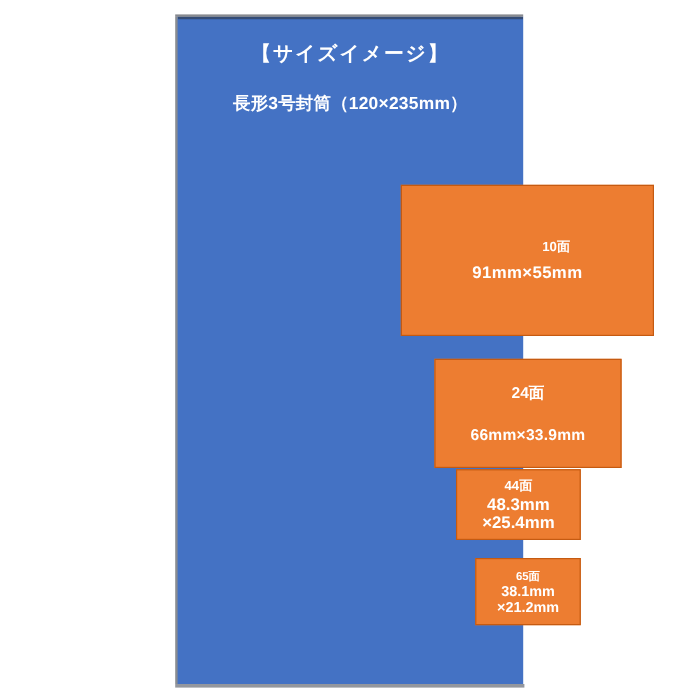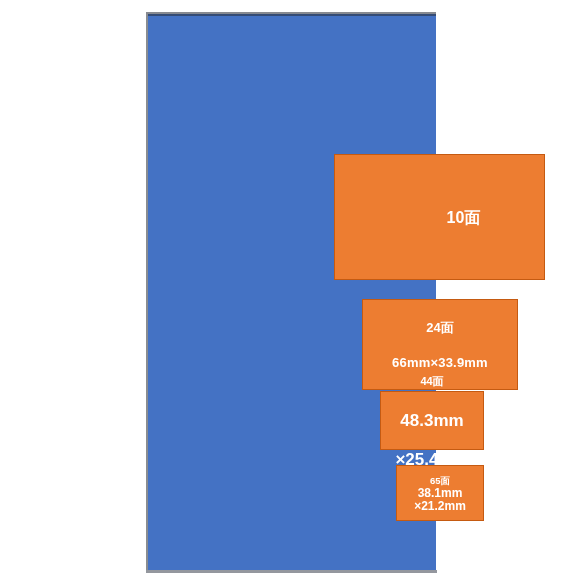--- a/index.html
+++ b/index.html
@@ -90,54 +90,59 @@
     justify-content: center;
     text-align: center;
   }
   .label-box .box-count { display: block; }
   .label-box .box-dims  { display: block; }
 
   #label-box-1 {
     left: 186px; top: 140px;
     width: 211px; height: 126px;
   }
-  #label-box-1 .box-count { font-size: 16px; line-height: 21px; margin-left: 48px; }
+  #label-box-1 .box-count { font-size: 11px; line-height: 21px; margin-left: 48px; }
   #label-box-1 .box-dims  { font-size: 14px; line-height: 21px; letter-spacing: 0.3px; }
 
   #label-box-2 {
     left: 214px; top: 285px;
     width: 156px; height: 91px; gap: 16px;
   }
   #label-box-2 .box-count { font-size: 13px; line-height: 19px; }
   #label-box-2 .box-dims  { font-size: 13px; line-height: 19px; letter-spacing: 0.2px; text-align: right; }
 
   #label-box-3 {
     left: 232px; top: 377px;
     width: 104px; height: 59px;
   }
   #label-box-3 .box-count { font-size: 11px; line-height: 15px; }
-  #label-box-3 .box-dims  { font-size: 17px; line-height: 15px; margin-top: 24px; }
+  #label-box-3 .box-dims  { font-size: 14px; line-height: 15px; }
 
   #label-box-4 {
     left: 248px; top: 451px;
     width: 88px; height: 56px;
   }
   #label-box-4 .box-count { font-size: 9.5px; line-height: 13px; }
   #label-box-4 .box-dims  { font-size: 12px; line-height: 13px; }
 </style>
 </head>
 <body>
 
 <div id="canvas">
 
   <div id="envelope-panel">
 
+    <div id="heading-block">
+      <div id="panel-title">【サイズイメージ】</div>
+      <div id="panel-subtitle">長形3号封筒（120×235mm）</div>
+    </div>
 
     <div class="label-box" id="label-box-1">
       <span class="box-count">10面</span>
+      <span class="box-dims">91mm×55mm</span>
     </div>
 
     <div class="label-box" id="label-box-2">
       <span class="box-count">24面</span>
       <span class="box-dims">66mm×33.9mm</span>
     </div>
 
     <div class="label-box" id="label-box-3">
       <span class="box-count">44面</span>
       <span class="box-dims">48.3mm</span>

